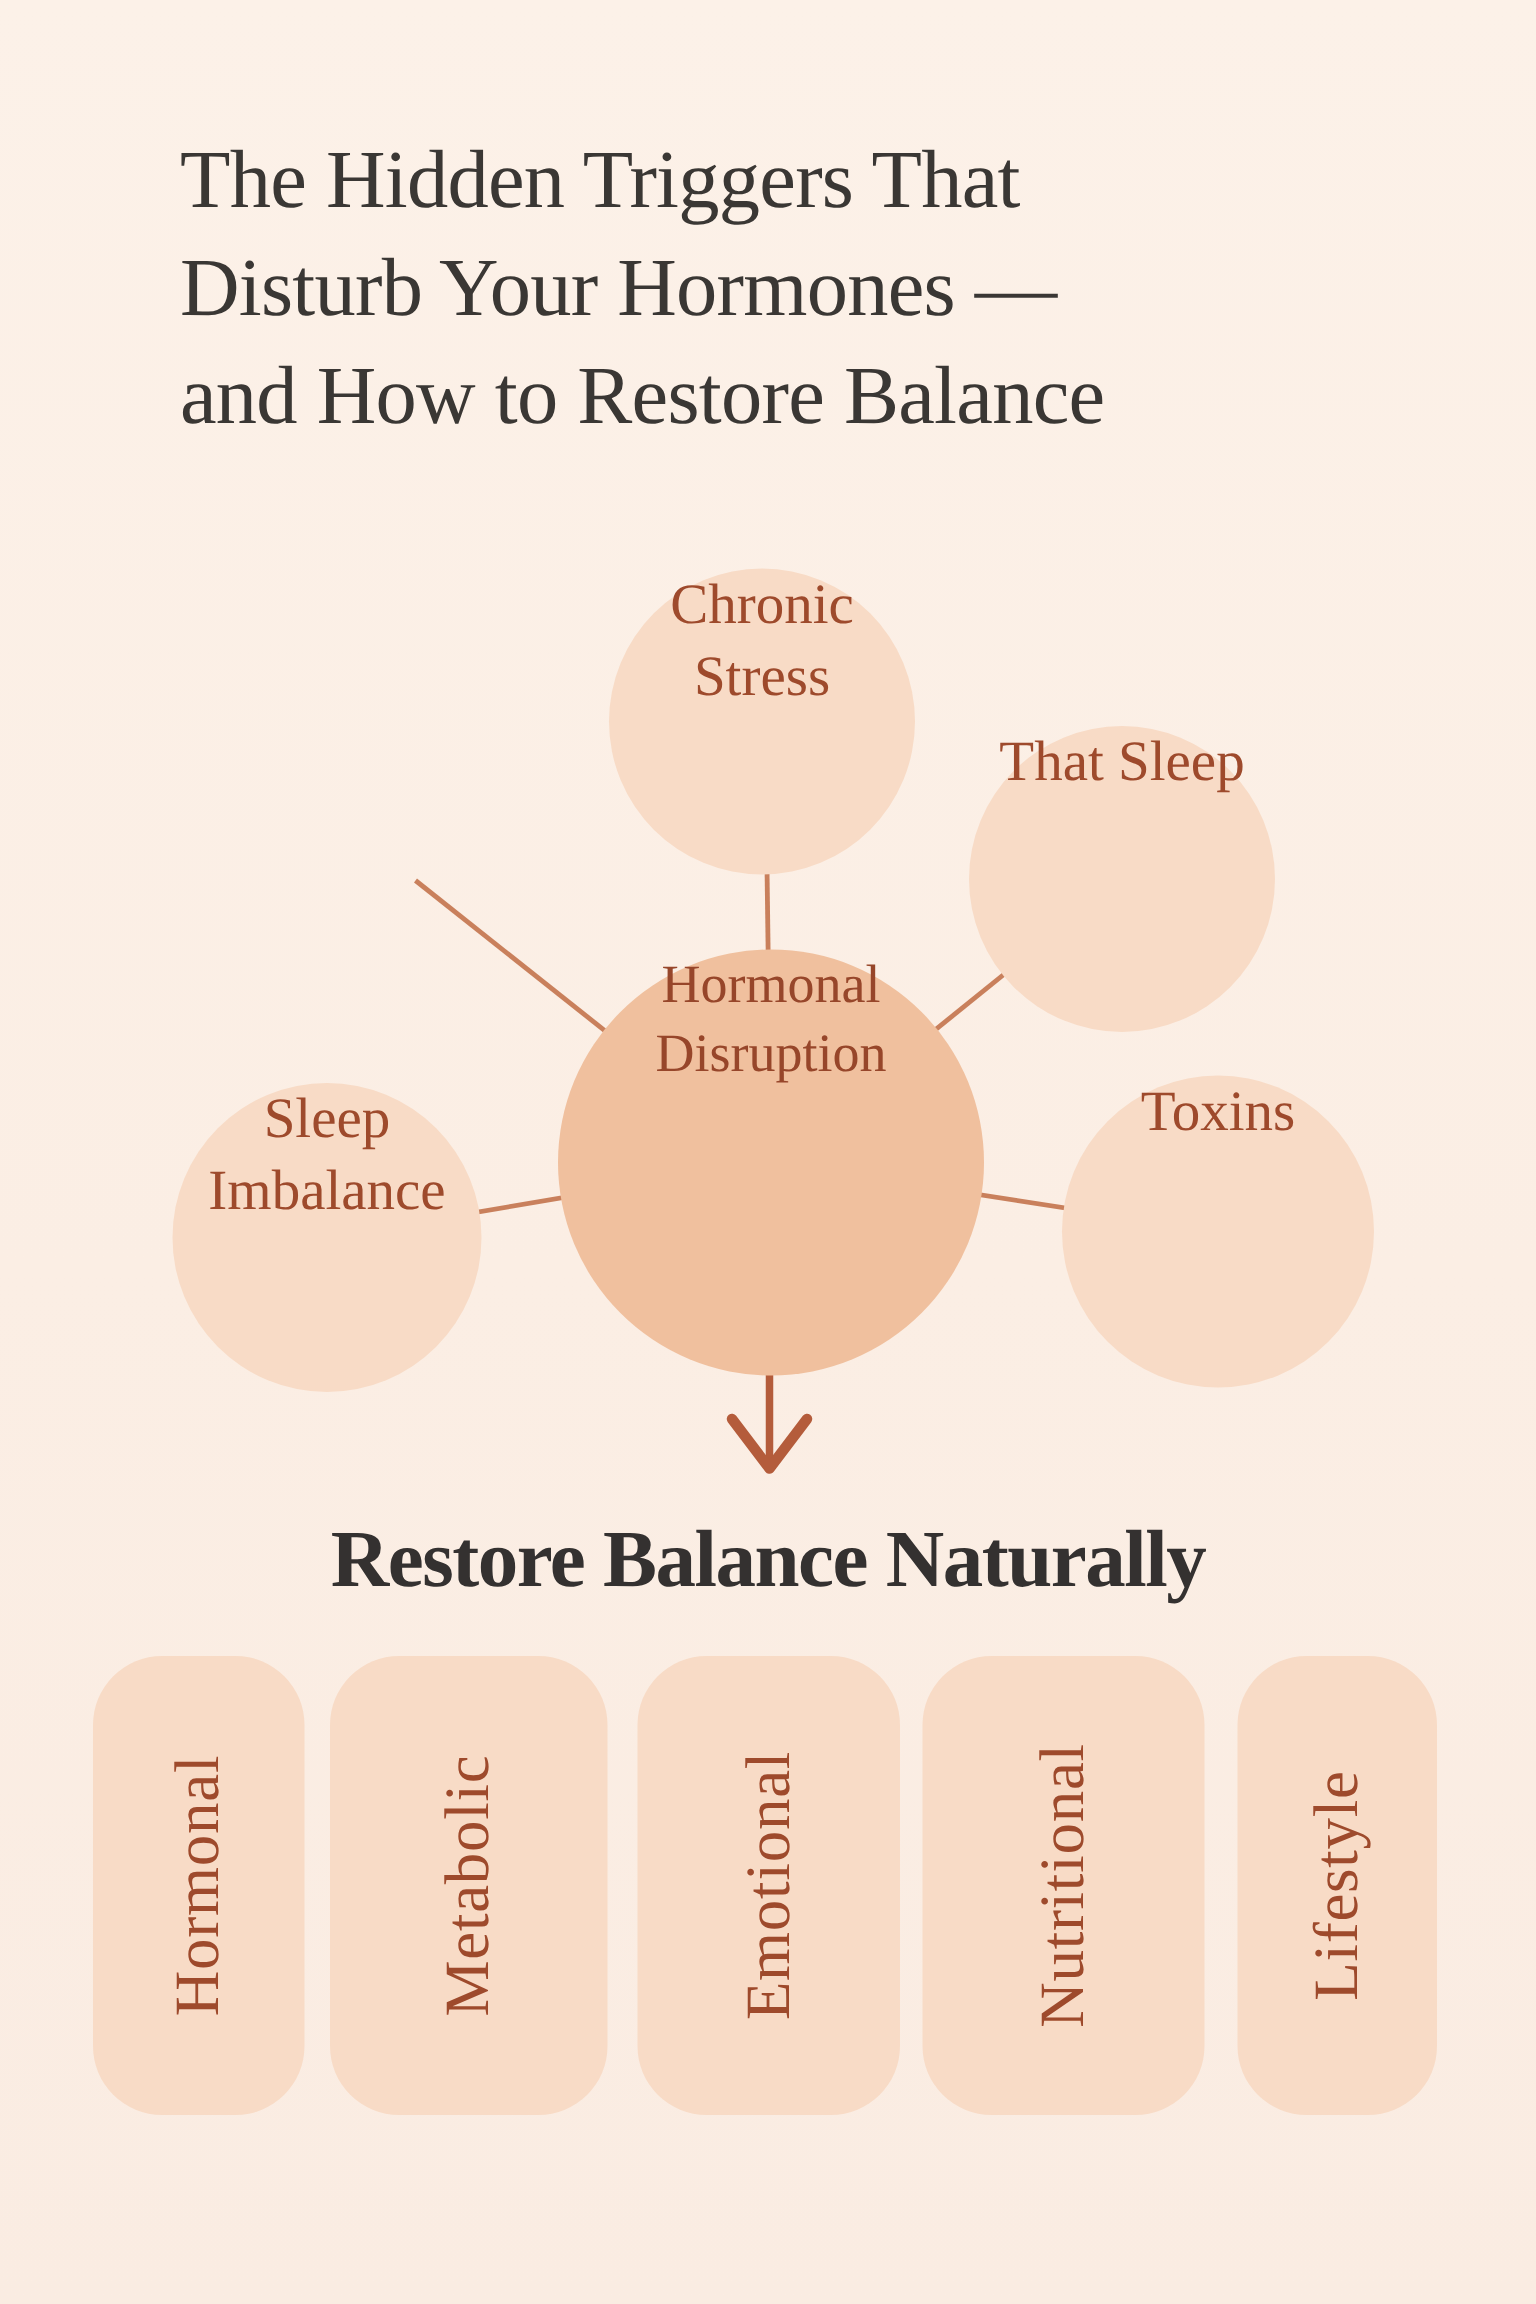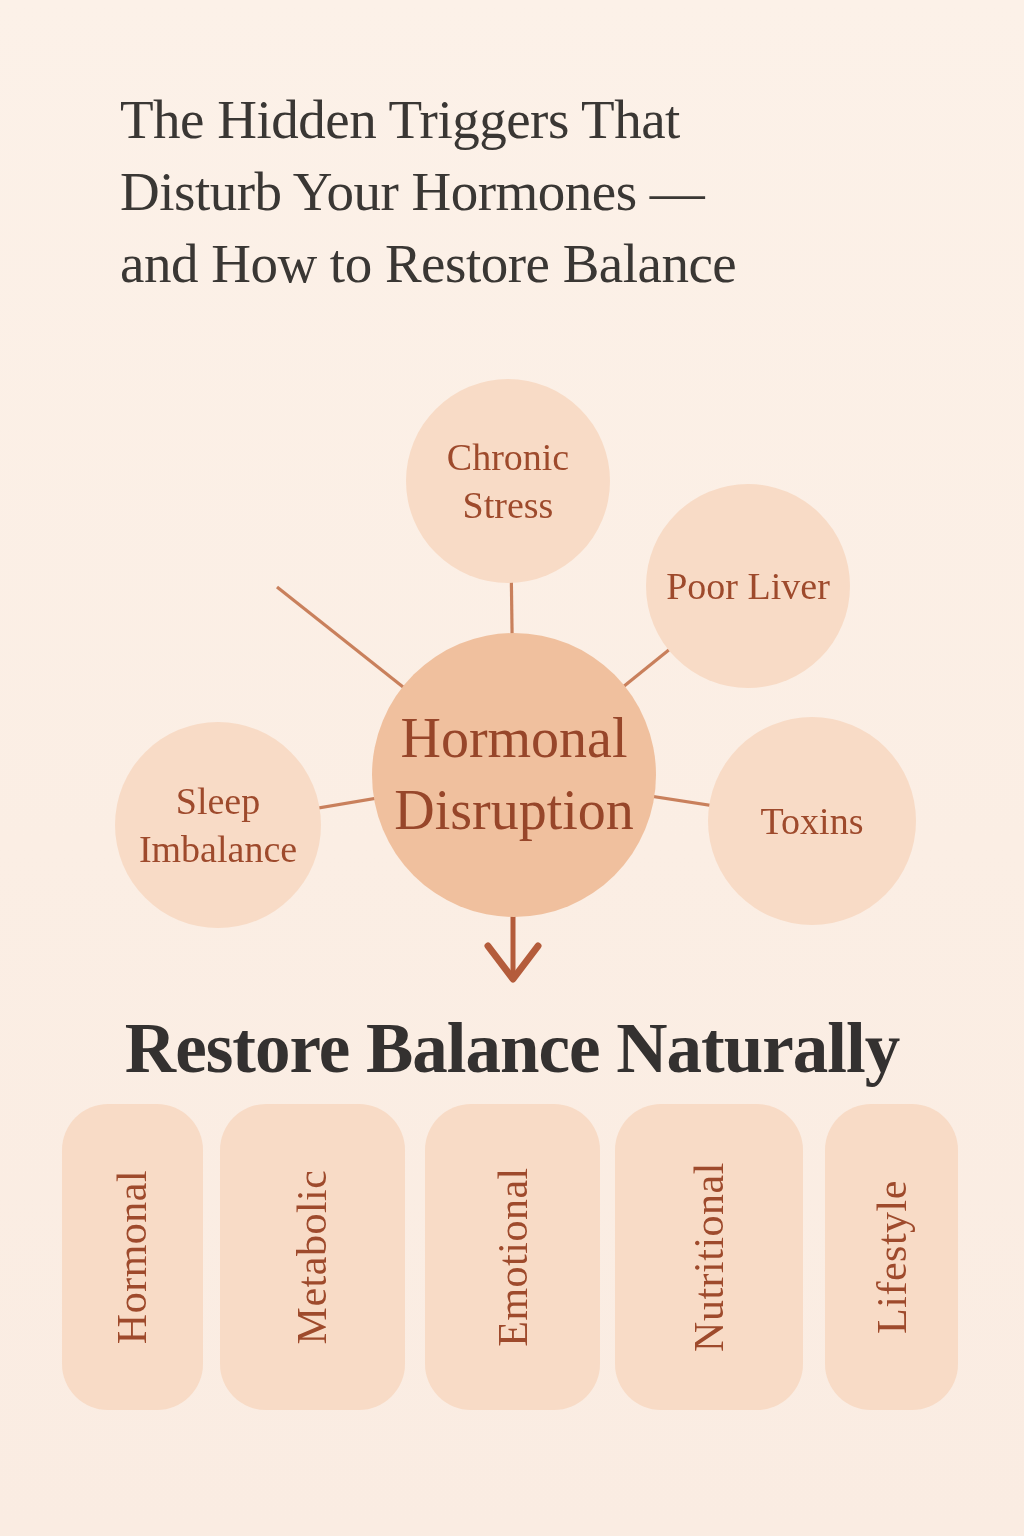--- a/index.html
+++ b/index.html
@@ -32,49 +32,49 @@
   .diagram-svg {
     position: absolute;
     left: 0; top: 0;
     width: 1024px; height: 1536px;
   }
   .bubble {
     position: absolute;
     border-radius: 50%;
     background: #f8dbc6;
     display: flex;
-    align-items: center;
+    align-items: flex-start;
     justify-content: center;
     text-align: center;
     color: #9e4a2c;
     font-size: 38px;
     line-height: 1.27;
     padding: 0 14px;
     box-sizing: border-box;
   }
   .bubble.center {
     background: #f0c09e;
     color: #97462a;
-    font-size: 56px;
+    font-size: 36px;
     line-height: 1.28;
   }
   .b-center    { left: 372px; top: 633px; width: 284px; height: 284px; }
   .b-chronic   { left: 406px; top: 379px; width: 204px; height: 204px; }
   .b-nutrition { left: 175px; top: 485px; width: 204px; height: 204px; }
   .b-poorsleep { left: 646px; top: 484px; width: 204px; height: 204px; }
   .b-liver     { left: 115px; top: 722px; width: 206px; height: 206px; }
   .b-toxins    { left: 708px; top: 717px; width: 208px; height: 208px; }
   
   .restore-heading {
     position: absolute;
     left: 0; top: 1008px;
     width: 1024px;
     text-align: center;
     color: #343130;
-    font-size: 71px;
+    font-size: 54px;
     font-weight: 700;
     letter-spacing: -1px;
   }
   .pill {
     position: absolute;
     top: 1104px;
     height: 306px;
     border-radius: 46px;
     background: #f8dbc6;
     display: flex;
@@ -116,21 +116,21 @@
     <g stroke="#b45c3b" fill="none" stroke-linecap="round" stroke-linejoin="round">
       <line x1="513" y1="880" x2="513" y2="974" stroke-width="5"></line>
       <polyline points="488,946 513,979 538,946" stroke-width="7"></polyline>
     </g>
   </svg>
 
   <div class="bubble b-chronic">
     <span>Chronic Stress</span>
   </div>
   <div class="bubble b-poorsleep">
-    <span>Poor Liver</span>
+    <span>That Sleep</span>
   </div>
   <div class="bubble b-liver">
     <span>Sleep Imbalance</span>
   </div>
   <div class="bubble b-toxins">
     <span>Toxins</span>
   </div>
 
   <div class="bubble center b-center">
     <span>Hormonal Disruption</span>

